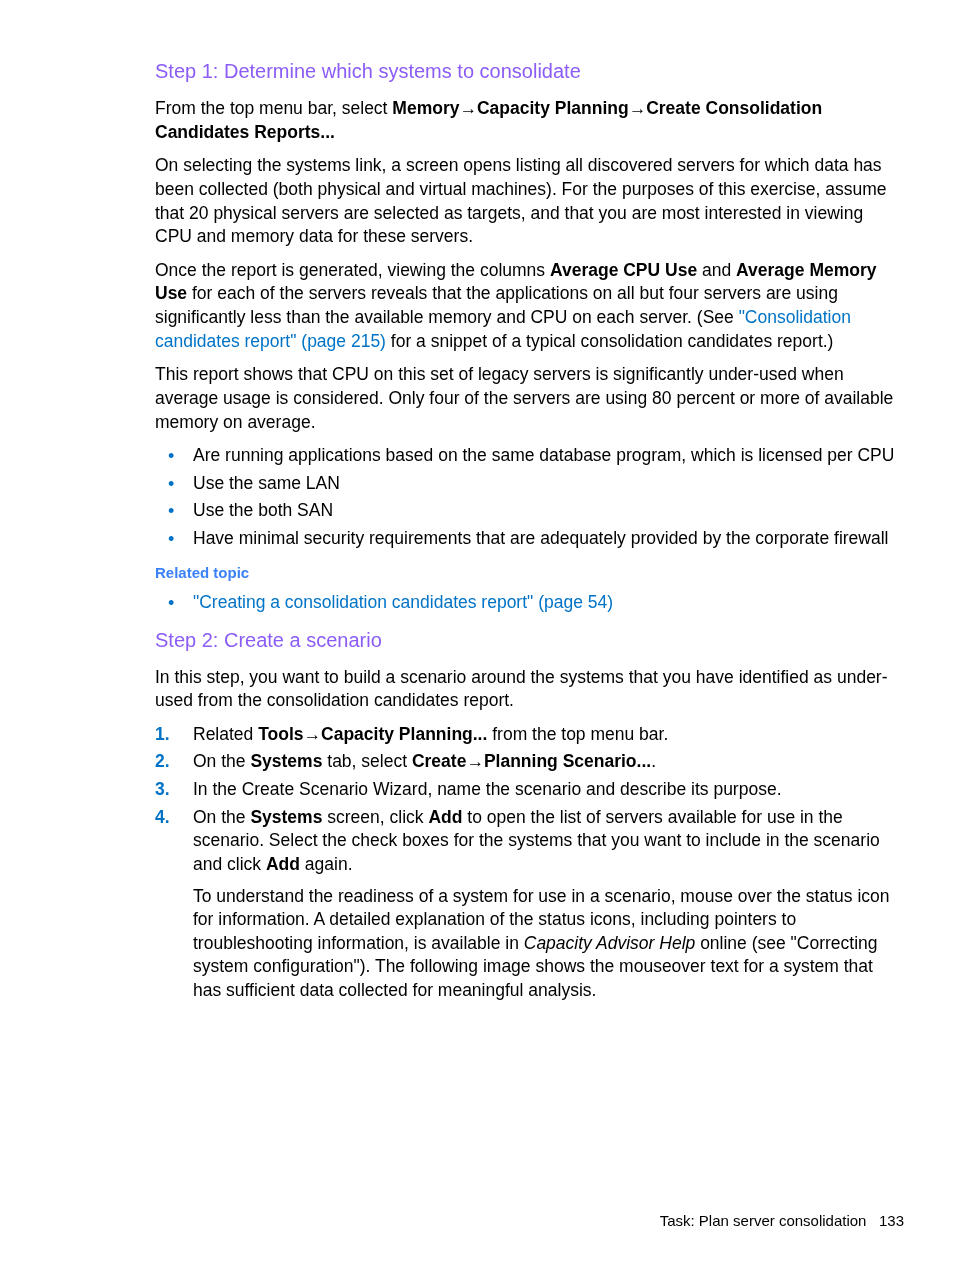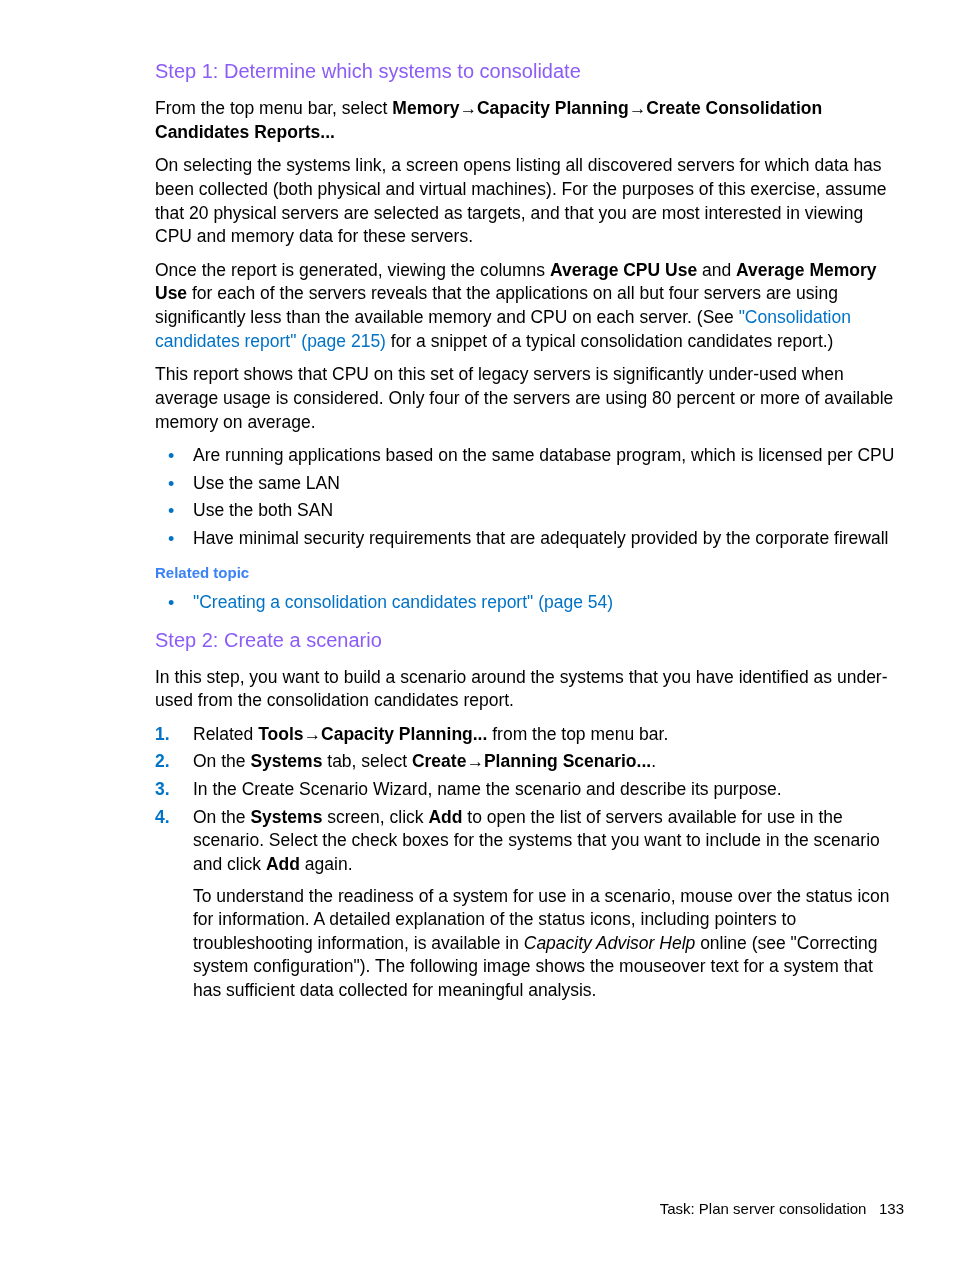--- a/index.html
+++ b/index.html
@@ -79,21 +79,21 @@
       font-size: 17.5px;
       width: 28px;
       text-align: left;
     }
     .sub-p {
       margin-top: 8px;
     }
     em { font-style: italic; }
     .footer {
       position: absolute;
-      bottom: 52px;
+      bottom: 40px;
       right: 50px;
       font-size: 15px;
     }
   </style>
 </head>
 <body>
 
 <div class="page">
 
   <div class="step-heading">Step 1: Determine which systems to consolidate</div>

